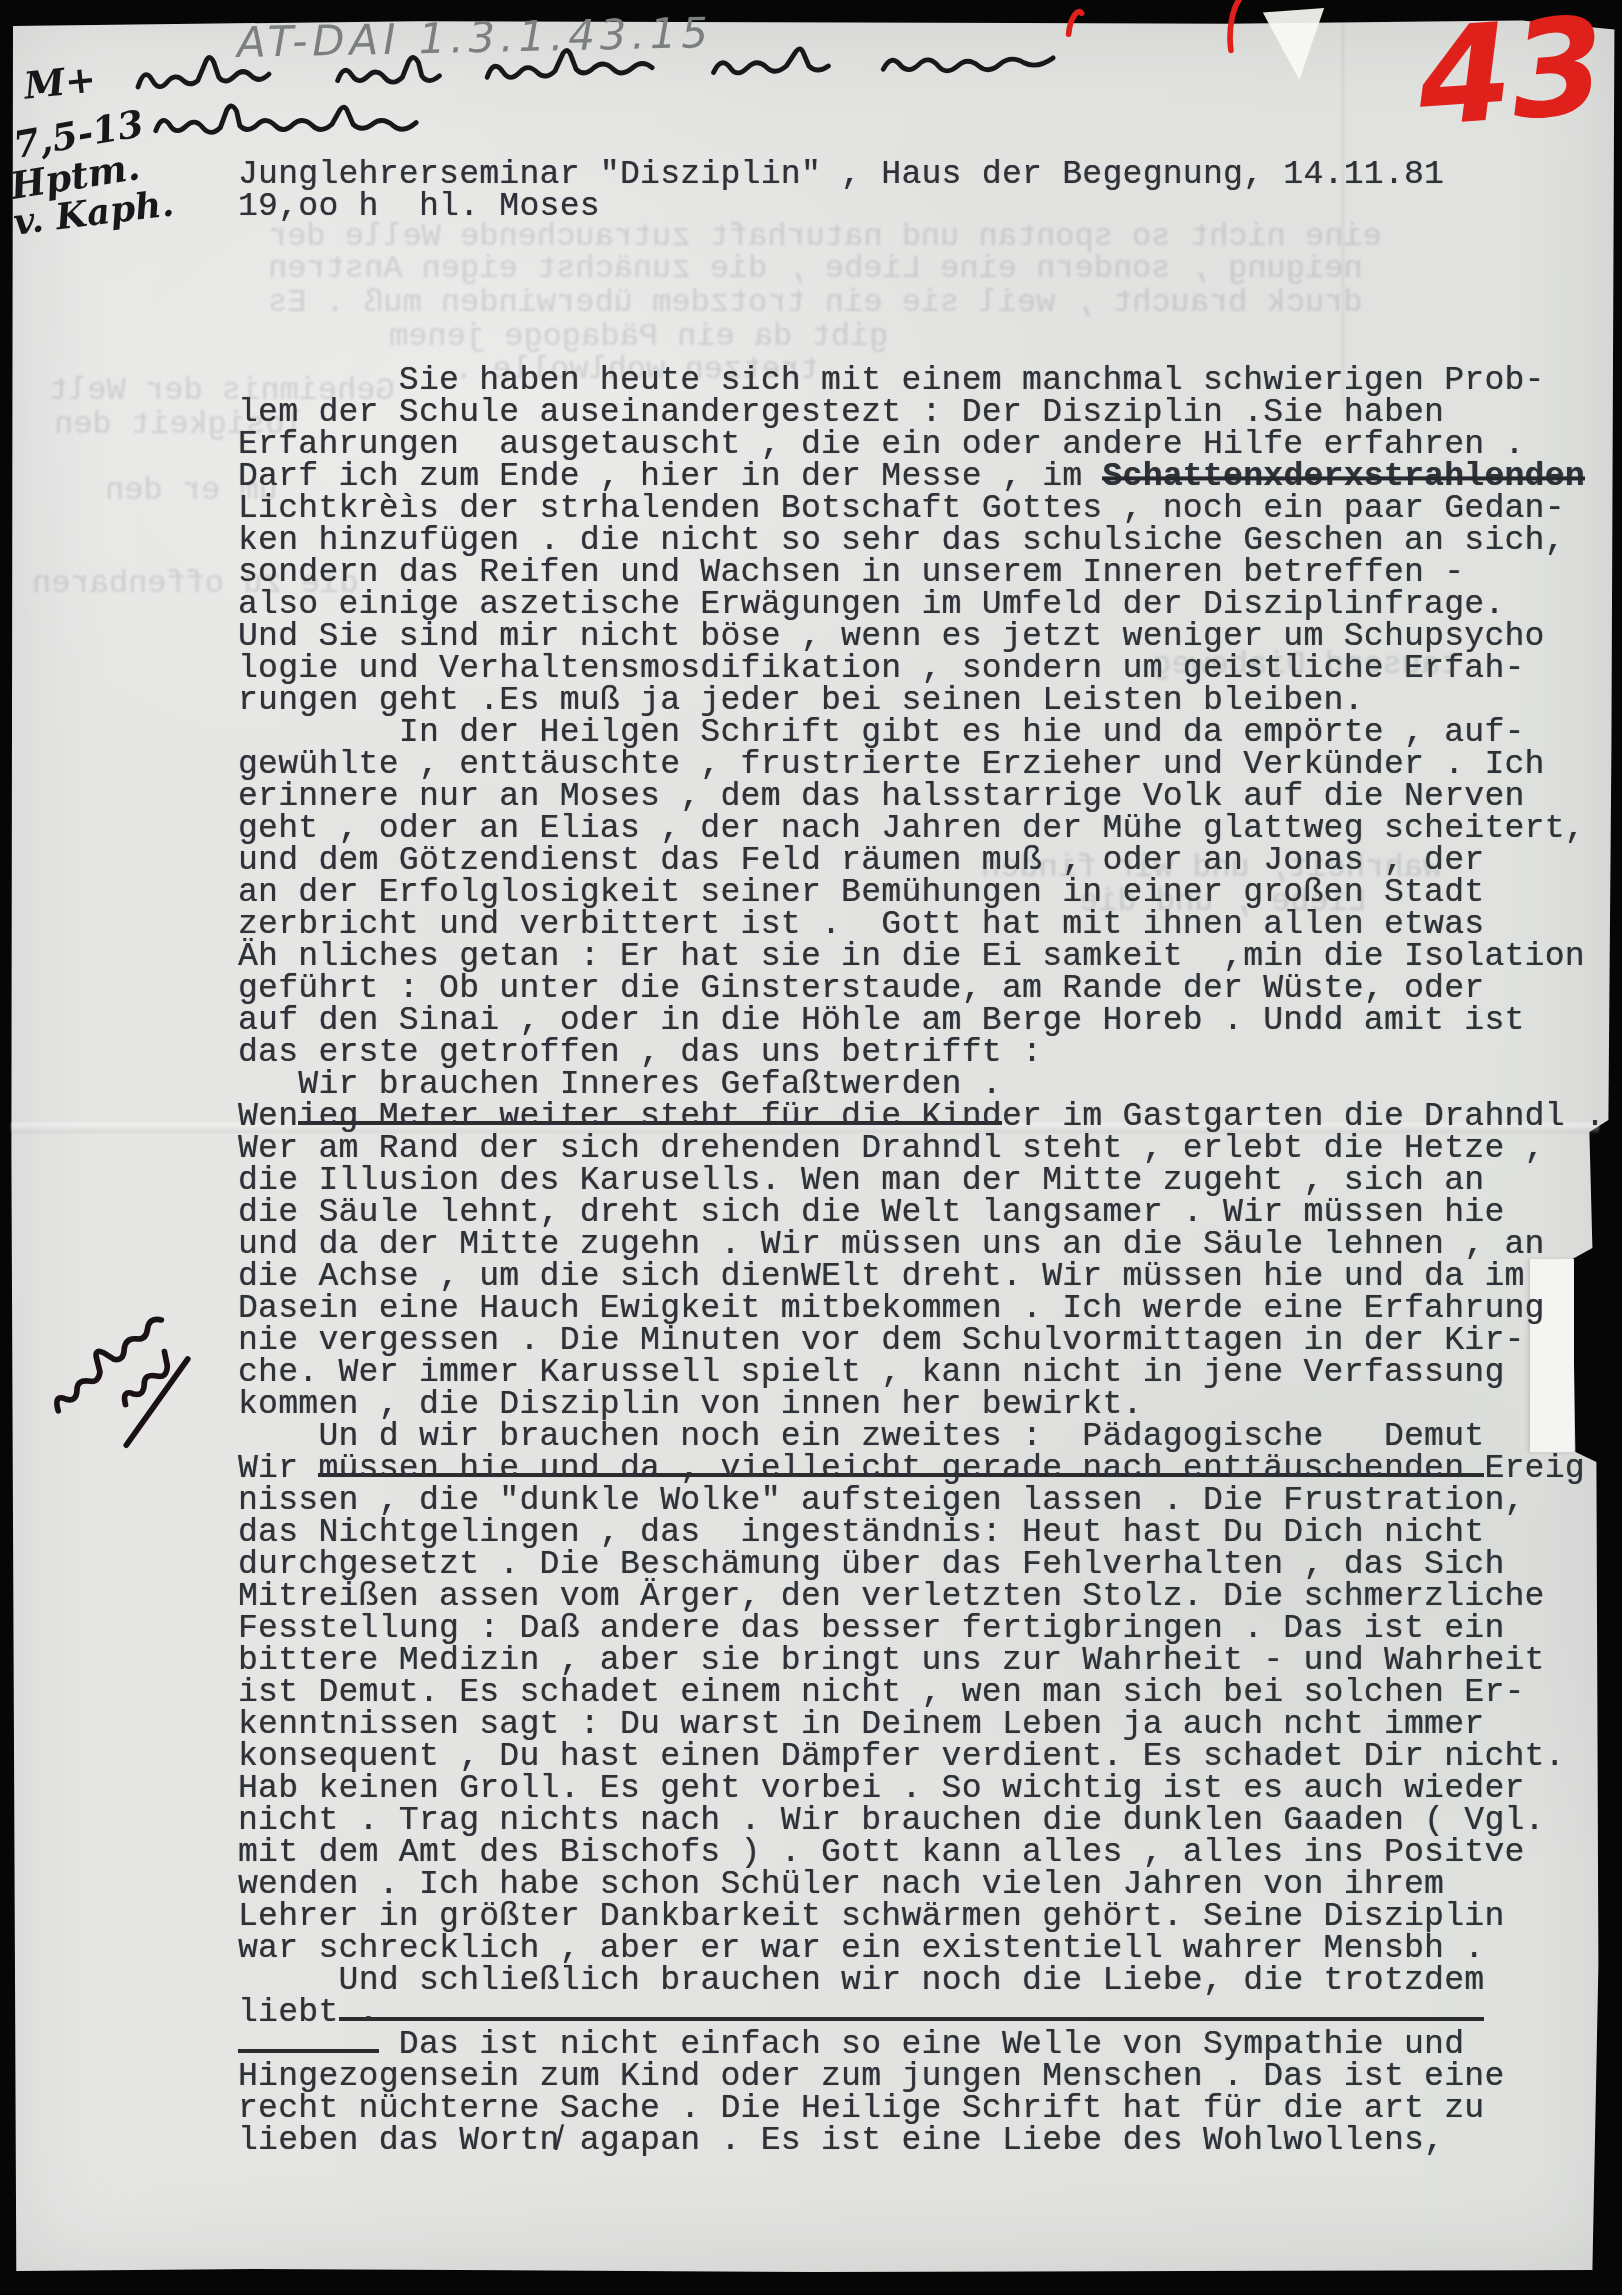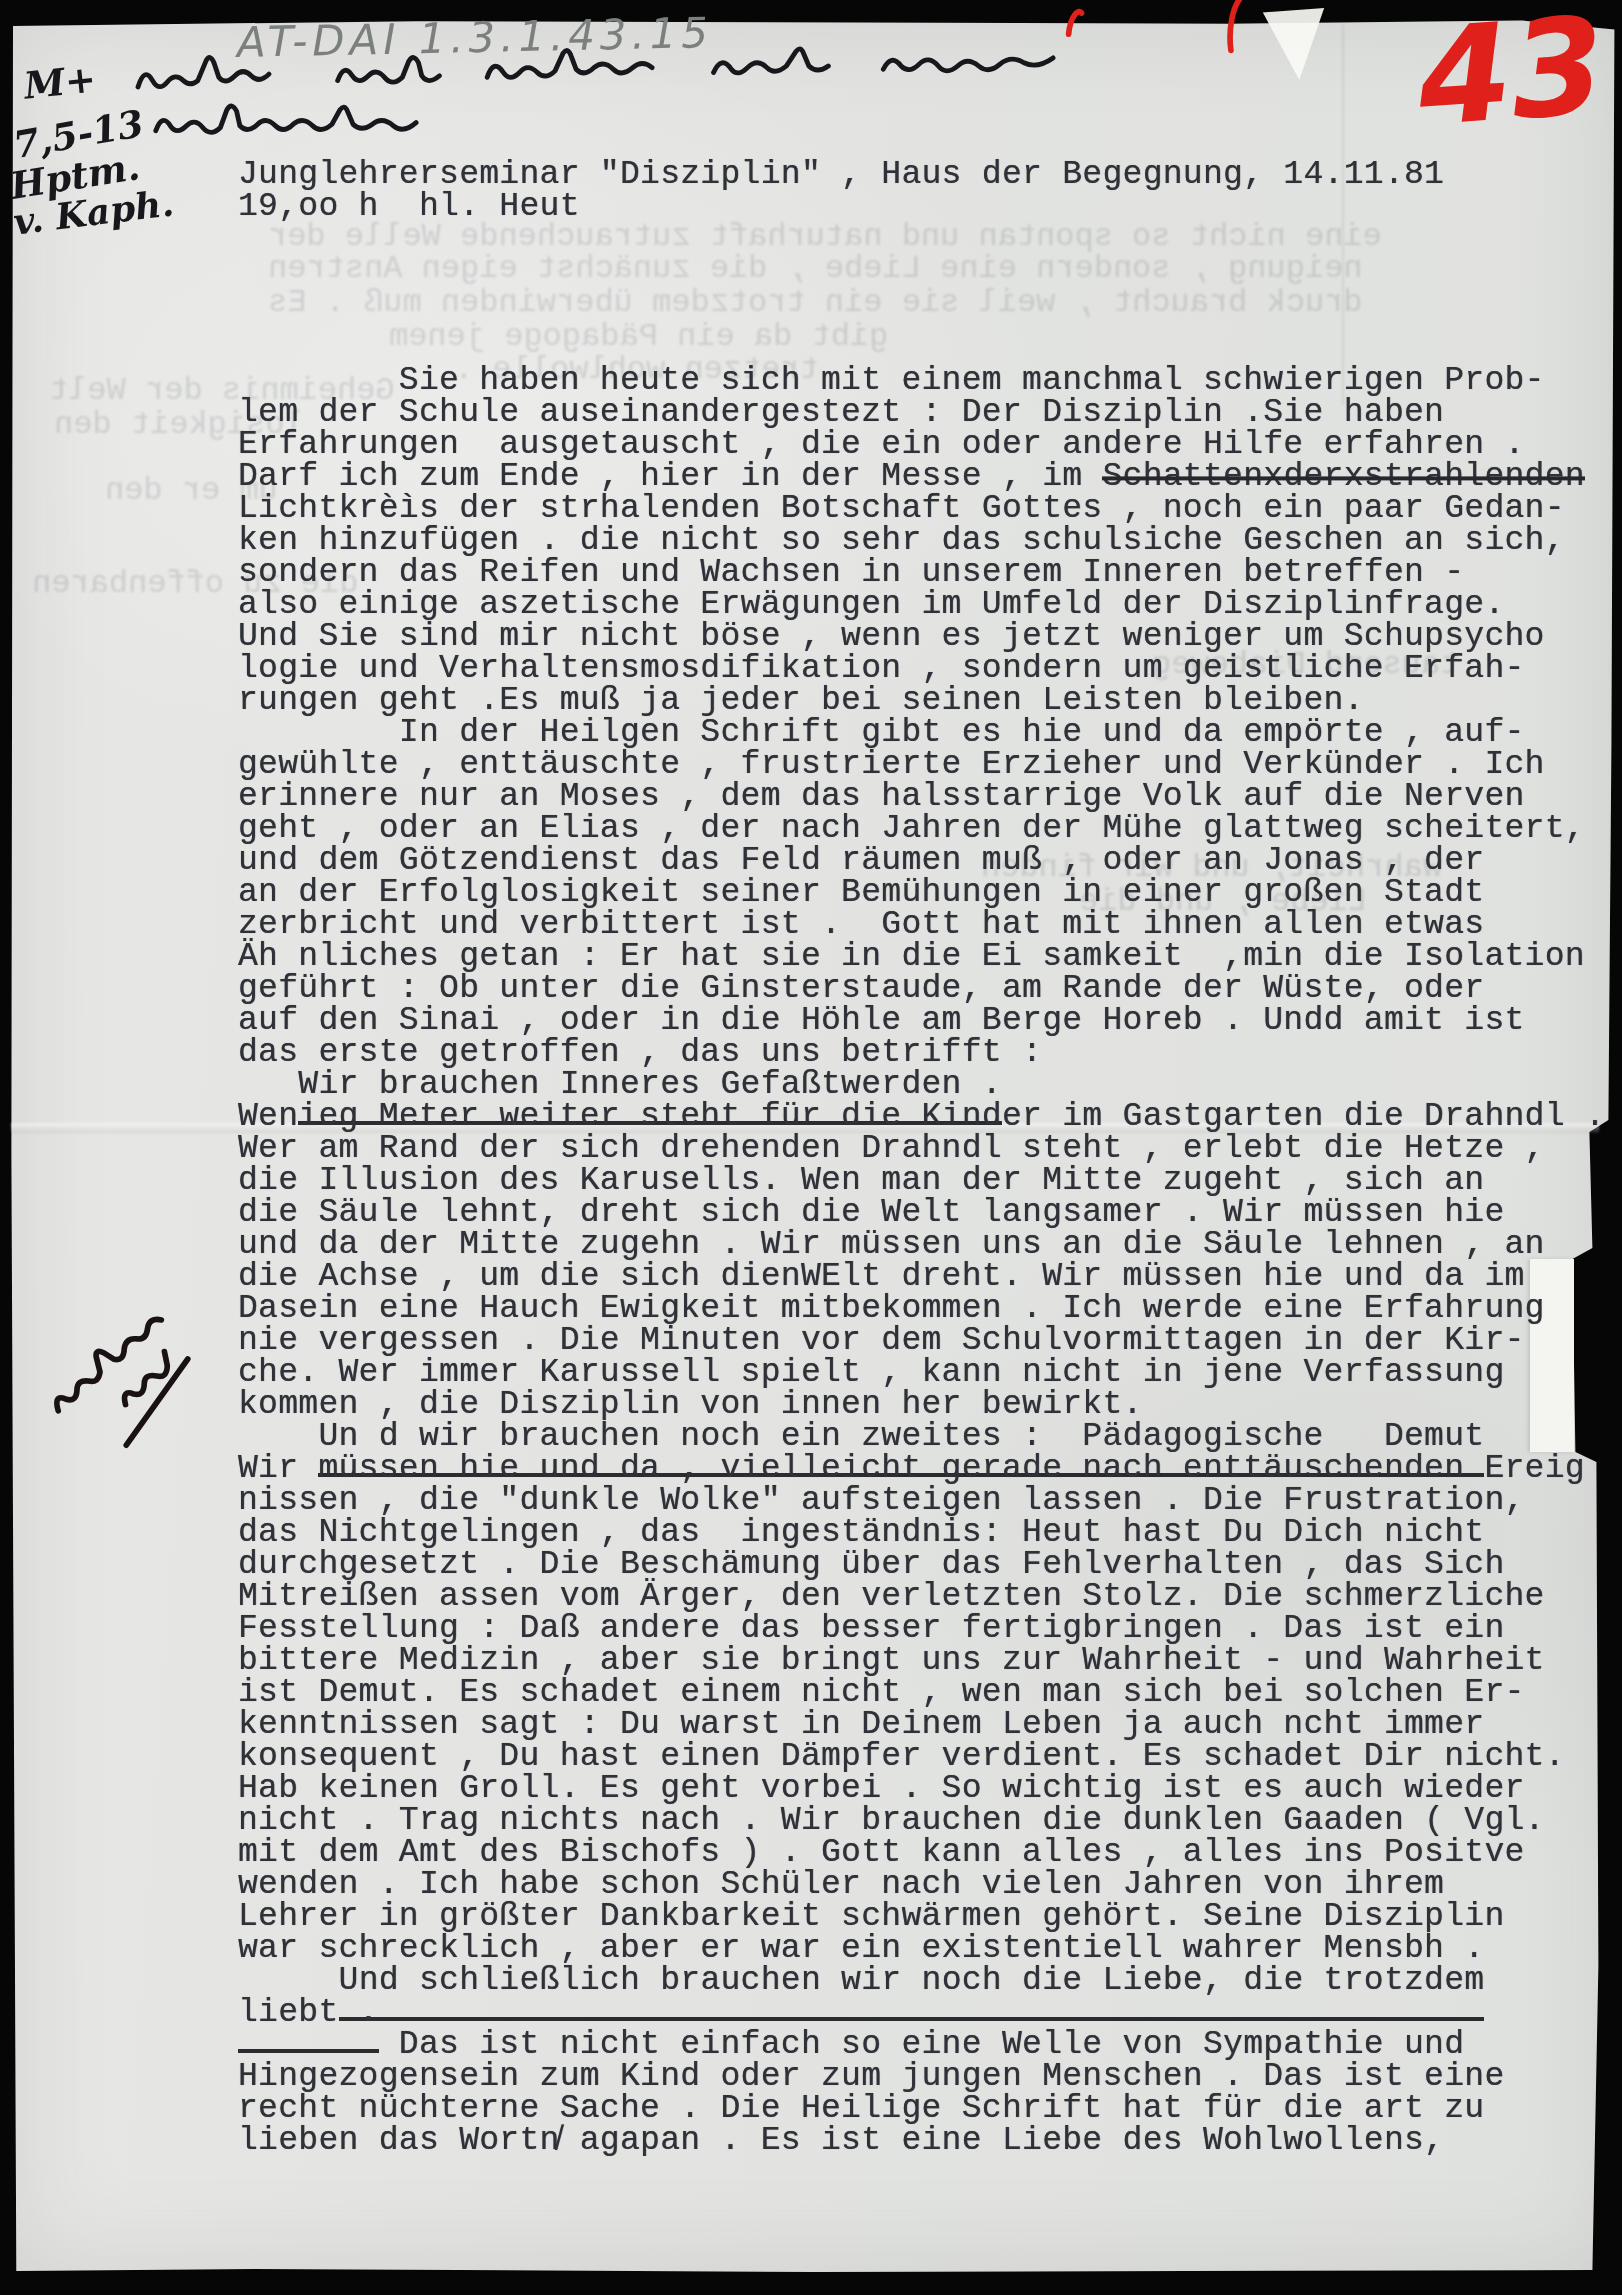--- a/index.html
+++ b/index.html
@@ -35,21 +35,21 @@
     position:absolute;left:238px;
     font-family:"Liberation Mono","DejaVu Sans Mono",monospace;
     font-size:33px;line-height:32px;letter-spacing:0.3px;
     color:#2f3138;white-space:pre;
     text-shadow:0 0 0.8px rgba(47,49,56,.55),0.5px 0 0 rgba(47,49,56,.32);
   }
   #typed-header{top:159px;}
   #typed-title{top:248px;line-height:52px;}
   #typed-body{top:365px;}
   .u{border-bottom:4.9px solid rgba(22,23,27,.9);padding-bottom:18px;}
-  .strike{position:relative;}
+  .strike{position:relative;font-weight:bold;}
   .strike::after{content:"";position:absolute;left:0;right:0;top:55%;height:3.2px;
     background:#26272c;transform:translateY(-50%);}
   
   .bleed{
     position:absolute;white-space:pre;
     font-family:"Liberation Mono","DejaVu Sans Mono",monospace;
     font-size:32px;line-height:32px;color:rgba(70,75,90,.17);
     transform:scaleX(-1);filter:blur(1.1px);
   }
   .bleed:nth-child(1){left:268px;top:221px;}
@@ -105,21 +105,21 @@
     <div class="bleed">tretzen wohlwolle .</div>
     <div class="bleed">Geheimnis der Welt</div>
     <div class="bleed">losigkeit den</div>
     <div class="bleed">um er den</div>
     <div class="bleed">die zu offenbaren</div>
     <div class="bleed">tausend Diabeweg</div>
     <div class="bleed">wahrheit, und wir finden</div>
     <div class="bleed">Liebe , und die</div>
   </div>
 
-<div class="typed" id="typed-header"><div class="tl">Junglehrerseminar "Disziplin" , Haus der Begegnung, 14.11.81</div><div class="tl">19,oo h  hl. Heut</div></div>
+<div class="typed" id="typed-header"><div class="tl">Junglehrerseminar "Disziplin" , Haus der Begegnung, 14.11.81</div><div class="tl">19,oo h  hl. Moses</div></div>
 <div class="typed" id="typed-title"></div>
 <div class="typed" id="typed-body"><div class="tl">        Sie haben heute sich mit einem manchmal schwierigen Prob-</div><div class="tl">lem der Schule auseinandergestezt : Der Disziplin .Sie haben</div><div class="tl">Erfahrungen  ausgetauscht , die ein oder andere Hilfe erfahren .</div><div class="tl">Darf ich zum Ende , hier in der Messe , im <span class="strike">Schattenxderxstrahlenden</span></div><div class="tl">Lichtkrèìs der strhalenden Botschaft Gottes , noch ein paar Gedan-</div><div class="tl">ken hinzufügen . die nicht so sehr das schulsiche Geschen an sich,</div><div class="tl">sondern das Reifen und Wachsen in unserem Inneren betreffen -</div><div class="tl">also einige aszetische Erwägungen im Umfeld der Disziplinfrage.</div><div class="tl">Und Sie sind mir nicht böse , wenn es jetzt weniger um Schupsycho</div><div class="tl">logie und Verhaltensmosdifikation , sondern um geistliche Erfah-</div><div class="tl">rungen geht .Es muß ja jeder bei seinen Leisten bleiben.</div><div class="tl">        In der Heilgen Schrift gibt es hie und da empörte , auf-</div><div class="tl">gewühlte , enttäuschte , frustrierte Erzieher und Verkünder . Ich</div><div class="tl">erinnere nur an Moses , dem das halsstarrige Volk auf die Nerven</div><div class="tl">geht , oder an Elias , der nach Jahren der Mühe glattweg scheitert,</div><div class="tl">und dem Götzendienst das Feld räumen muß , oder an Jonas , der</div><div class="tl">an der Erfolglosigkeit seiner Bemühungen in einer großen Stadt</div><div class="tl">zerbricht und verbittert ist .  Gott hat mit ihnen allen etwas</div><div class="tl">Äh nliches getan : Er hat sie in die Ei samkeit  ,min die Isolation</div><div class="tl">geführt : Ob unter die Ginsterstaude, am Rande der Wüste, oder</div><div class="tl">auf den Sinai , oder in die Höhle am Berge Horeb . Undd amit ist</div><div class="tl">das erste getroffen , das uns betrifft :</div><div class="tl">   <span class="u">Wir brauchen Inneres Gefaßtwerden .</span></div><div class="tl">Wenieg Meter weiter steht für die Kinder im Gastgarten die Drahndl .</div><div class="tl">Wer am Rand der sich drehenden Drahndl steht , erlebt die Hetze ,</div><div class="tl">die Illusion des Karusells. Wen man der Mitte zugeht , sich an</div><div class="tl">die Säule lehnt, dreht sich die Welt langsamer . Wir müssen hie</div><div class="tl">und da der Mitte zugehn . Wir müssen uns an die Säule lehnen , an</div><div class="tl">die Achse , um die sich dienWElt dreht. Wir müssen hie und da im</div><div class="tl">Dasein eine Hauch Ewigkeit mitbekommen . Ich werde eine Erfahrung</div><div class="tl">nie vergessen . Die Minuten vor dem Schulvormittagen in der Kir-</div><div class="tl">che. Wer immer Karussell spielt , kann nicht in jene Verfassung</div><div class="tl">kommen , die Disziplin von innen her bewirkt.</div><div class="tl">    <span class="u">Un d wir brauchen noch ein zweites :  Pädagogische   Demut</span></div><div class="tl">Wir müssen hie und da , vielleicht gerade nach enttäuschenden Ereig</div><div class="tl">nissen , die "dunkle Wolke" aufsteigen lassen . Die Frustration,</div><div class="tl">das Nichtgelingen , das  ingeständnis: Heut hast Du Dich nicht</div><div class="tl">durchgesetzt . Die Beschämung über das Fehlverhalten , das Sich</div><div class="tl">Mitreißen assen vom Ärger, den verletzten Stolz. Die schmerzliche</div><div class="tl">Fesstellung : Daß andere das besser fertigbringen . Das ist ein</div><div class="tl">bittere Medizin , aber sie bringt uns zur Wahrheit - und Wahrheit</div><div class="tl">ist Demut. Es schadet einem nicht , wen man sich bei solchen Er-</div><div class="tl">kenntnissen sagt : Du warst in Deinem Leben ja auch ncht immer</div><div class="tl">konsequent , Du hast einen Dämpfer verdient. Es schadet Dir nicht.</div><div class="tl">Hab keinen Groll. Es geht vorbei . So wichtig ist es auch wieder</div><div class="tl">nicht . Trag nichts nach . Wir brauchen die dunklen Gaaden ( Vgl.</div><div class="tl">mit dem Amt des Bischofs ) . Gott kann alles , alles ins Positve</div><div class="tl">wenden . Ich habe schon Schüler nach vielen Jahren von ihrem</div><div class="tl">Lehrer in größter Dankbarkeit schwärmen gehört. Seine Disziplin</div><div class="tl">war schrecklich , aber er war ein existentiell wahrer Mensbh .</div><div class="tl">     <span class="u">Und schließlich brauchen wir noch die Liebe, die trotzdem</span></div><div class="tl"><span class="u">liebt .</span></div><div class="tl">        Das ist nicht einfach so eine Welle von Sympathie und</div><div class="tl">Hingezogensein zum Kind oder zum jungen Menschen . Das ist eine</div><div class="tl">recht nüchterne Sache . Die Heilige Schrift hat für die art zu</div><div class="tl">lieben das Wortn̸ agapan . Es ist eine Liebe des Wohlwollens,</div></div>
 
 <div class="pencil-ref">AT-DAI 1.3.1.43.15</div>
 
 <div class="red-number">43</div>
 <svg class="ink" style="left:1054px;top:0px" width="211" height="57" viewBox="0 0 260 70">
   <g fill="none" stroke="#e0201a" stroke-width="7" stroke-linecap="round">
     <path d="M18,42 C20,20 30,10 34,16"></path>
     <path d="M218,62 C214,32 222,8 228,0"></path>

